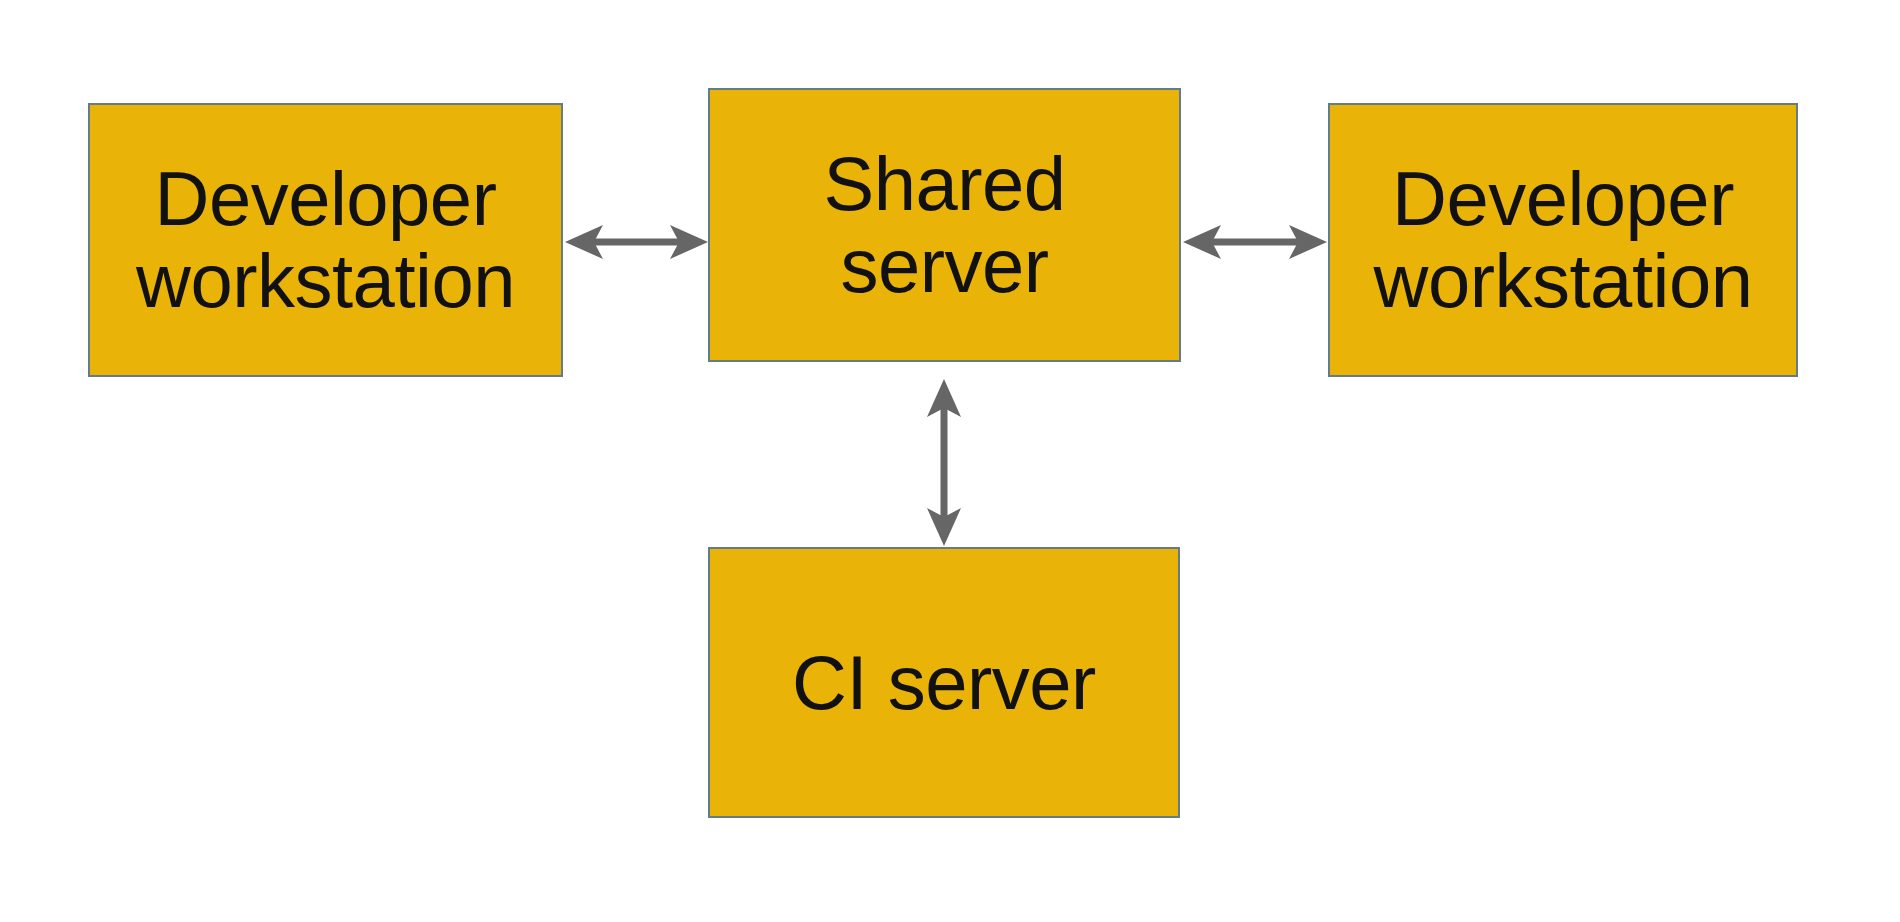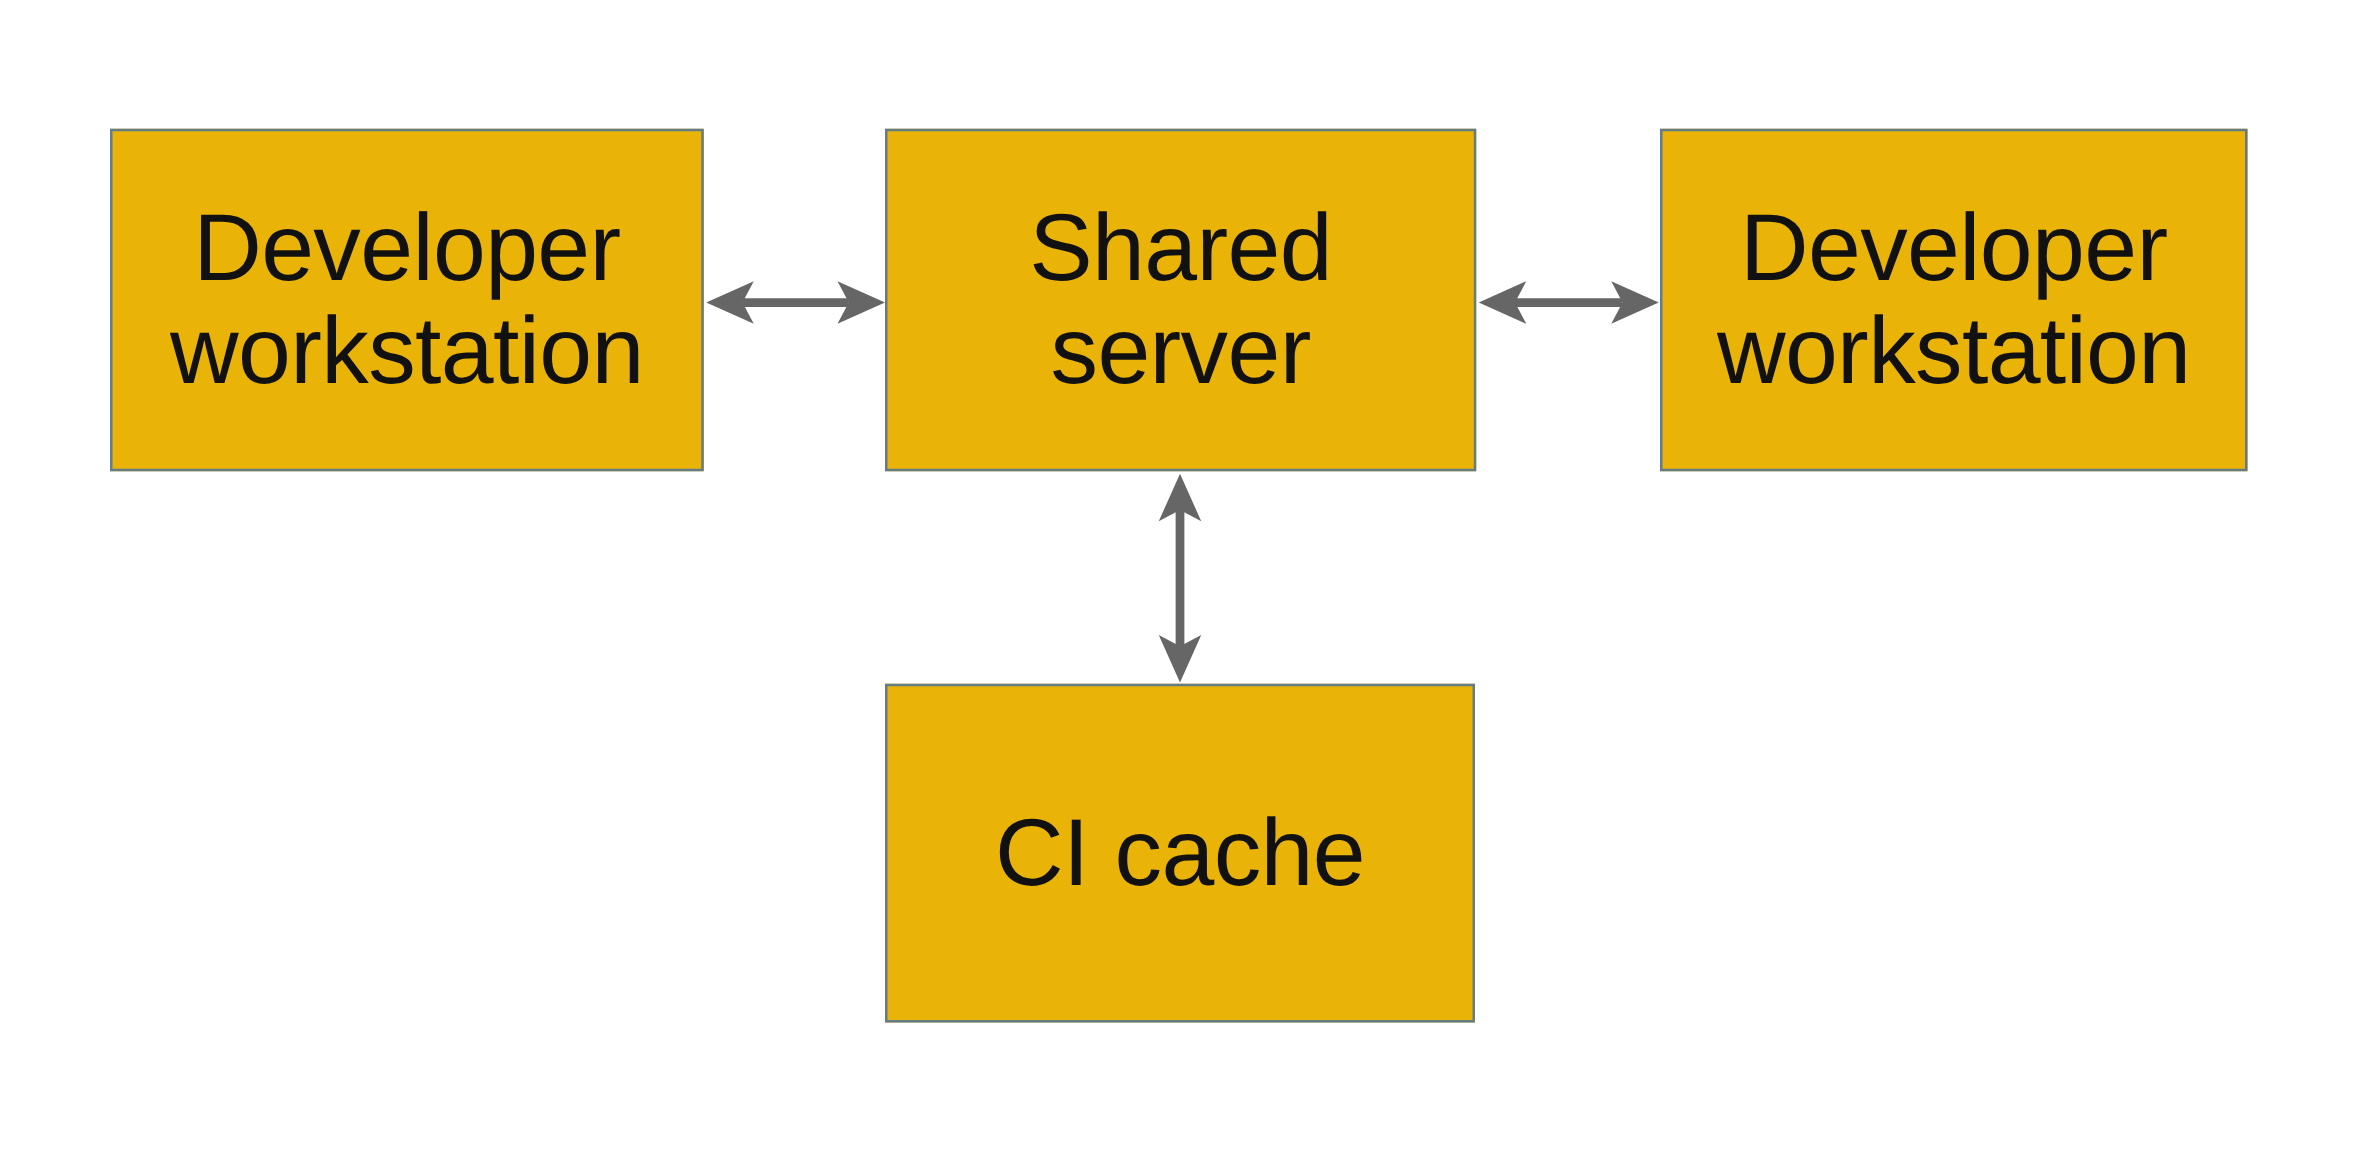--- a/index.html
+++ b/index.html
@@ -28,21 +28,21 @@
   }
   .node .label-line {
     display: block;
     font-size: 76px;
     line-height: 82px;
     color: #111111;
     letter-spacing: -0.5px;
     white-space: nowrap;
   }
   .node-dev-left   { left: 88px;   top: 103px; width: 475px; height: 274px; }
-  .node-shared     { left: 708px;  top: 103px; width: 473px; height: 274px; }
+  .node-shared     { left: 708px;  top: 88px; width: 473px; height: 274px; }
   .node-dev-right  { left: 1328px; top: 103px; width: 470px; height: 274px; }
   .node-ci         { left: 708px;  top: 547px; width: 472px; height: 271px; }
   .edges-overlay {
     position: absolute;
     left: 0; top: 0;
     width: 1900px;
     height: 922px;
     pointer-events: none;
   }
   .edge-shaft {
@@ -69,21 +69,21 @@
     <span class="label-line">Shared</span>
     <span class="label-line">server</span>
   </div>
 
   <div class="node node-dev-right">
     <span class="label-line">Developer</span>
     <span class="label-line">workstation</span>
   </div>
 
   <div class="node node-ci">
-    <span class="label-line">CI cache</span>
+    <span class="label-line">CI server</span>
   </div>
 
   <svg class="edges-overlay" width="1900" height="922" viewBox="0 0 1900 922" xmlns="http://www.w3.org/2000/svg">
 
     <g>
       <line class="edge-shaft" x1="594" y1="242" x2="679" y2="242"></line>
       <polygon class="edge-head" points="565,242 603,225 594,242 603,259"></polygon>
       <polygon class="edge-head" points="708,242 670,225 679,242 670,259"></polygon>
     </g>
 

